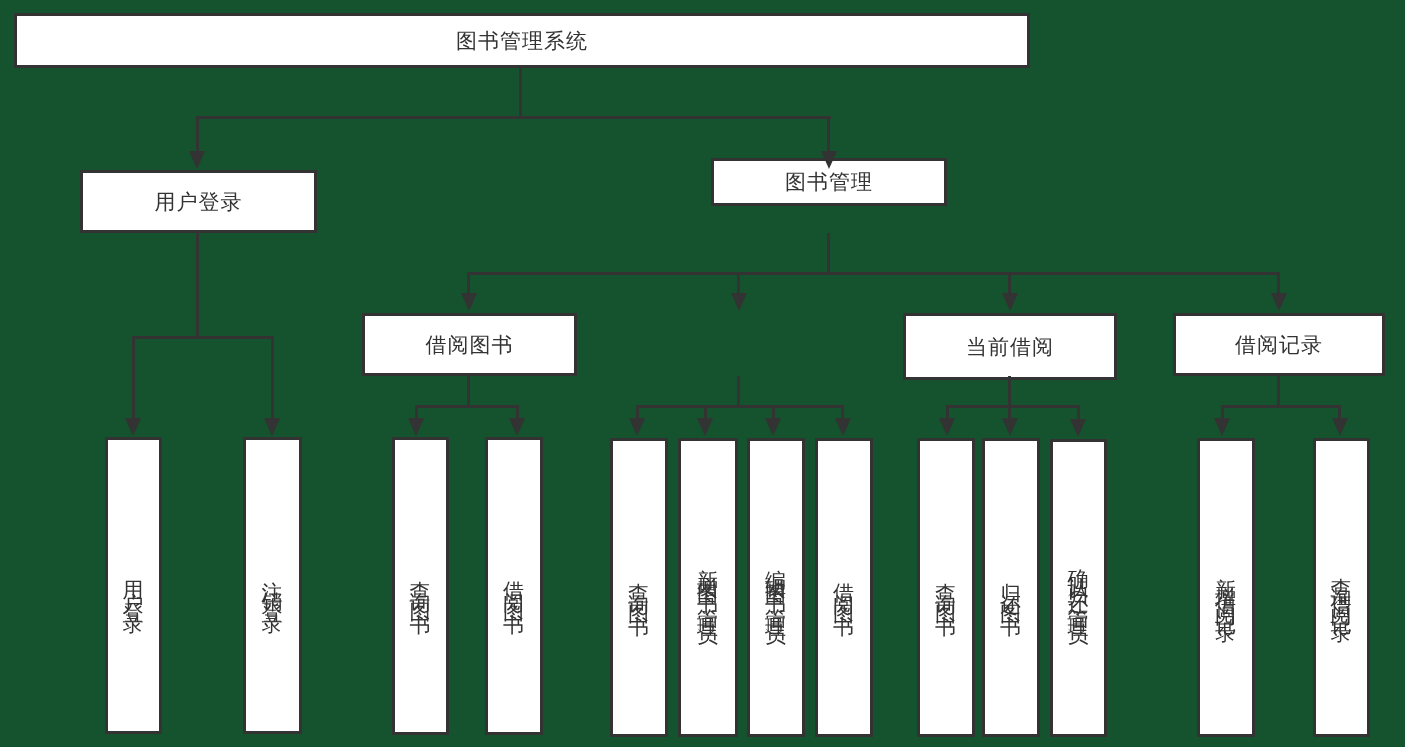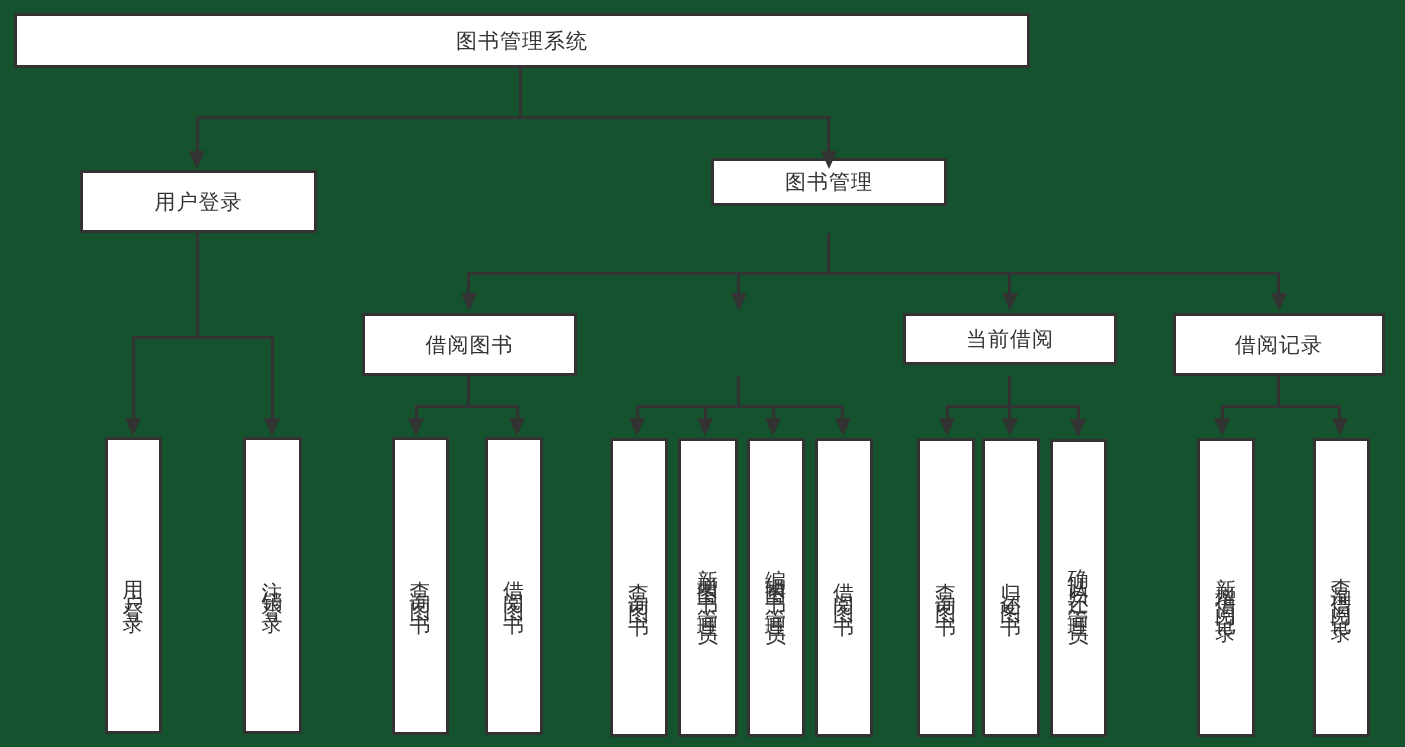--- a/index.html
+++ b/index.html
@@ -72,21 +72,21 @@
   <div class="box" style="left:80px; top:170px; width:237px; height:63px;">
     <span>用户登录</span>
   </div>
   <div class="box" style="left:711px; top:158px; width:236px; height:48px;">
     <span>图书管理</span>
   </div>
 
   <div class="box" style="left:362px; top:313px; width:215px; height:63px;">
     <span>借阅图书</span>
   </div>
-  <div class="box" style="left:903px; top:313px; width:214px; height:52px;">
+  <div class="box" style="left:903px; top:313px; width:214px; height:67px;">
     <span>当前借阅</span>
   </div>
   <div class="box" style="left:1173px; top:313px; width:212px; height:63px;">
     <span>借阅记录</span>
   </div>
 
   <div class="vbox" style="left:105px; top:437px; width:57px; height:297px;">
     <span class="vtext">用户登录</span>
   </div>
   <div class="vbox" style="left:243px; top:437px; width:59px; height:297px;">

